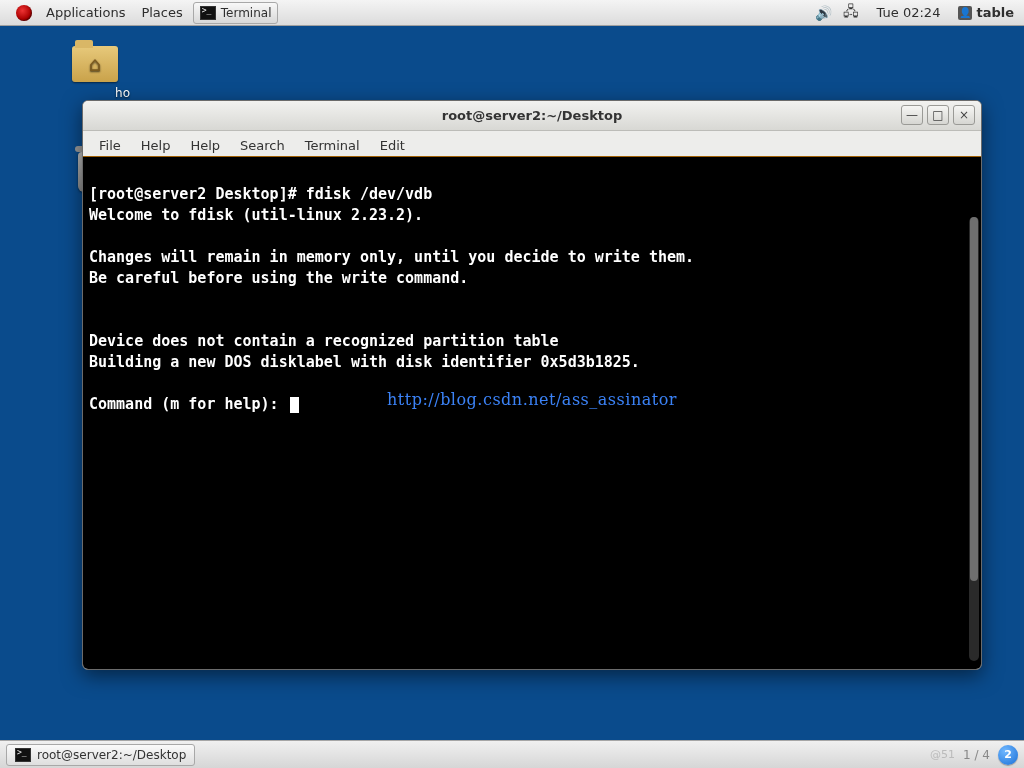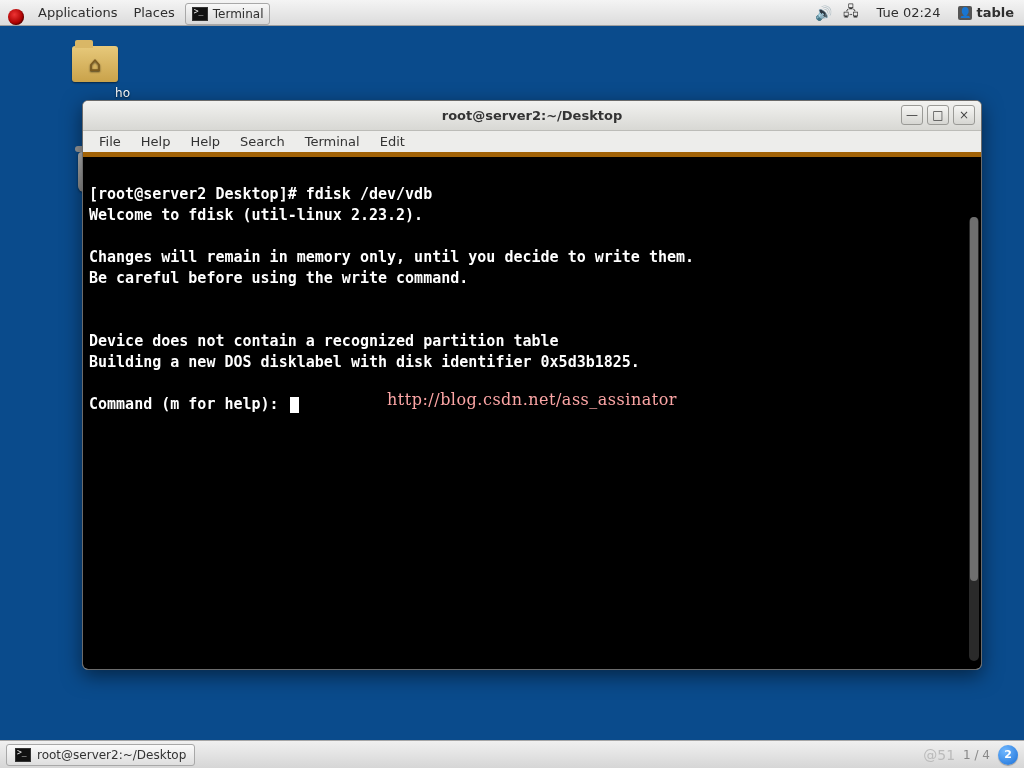--- a/index.html
+++ b/index.html
@@ -6,21 +6,21 @@
   html, body { width: 1024px; height: 768px; overflow: hidden; font-family: "DejaVu Sans", "Liberation Sans", sans-serif; }
   body { background: #0a4b8c; position: relative; }
 
   
   .top-panel {
     position: absolute; top: 0; left: 0; right: 0; height: 26px;
     background: linear-gradient(to bottom, #f4f4f4, #dcdcdc);
     border-bottom: 1px solid #a0a0a0;
     display: flex; align-items: center; font-size: 13px; color: #2e2e2e;
   }
-  .top-panel .left { display: flex; align-items: flex-end; height: 100%; }
+  .top-panel .left { display: flex; align-items: center; height: 100%; padding-left: 8px; }
   .top-panel .right { margin-left: auto; display: flex; align-items: center; gap: 10px; padding-right: 10px; height: 100%; }
   .rh-icon {
     width: 16px; height: 16px; margin: 0 6px 0 8px; border-radius: 50%;
     background: radial-gradient(circle at 40% 35%, #e33, #a00 60%, #700);
     box-shadow: inset -1px -1px 1px rgba(0,0,0,0.4);
   }
   .panel-item { padding: 0 8px; height: 100%; display: flex; align-items: center; cursor: default; }
   .panel-btn {
     height: 22px; margin: 0 2px; padding: 0 6px;
     background: linear-gradient(to bottom, #f8f8f8, #d8d8d8);
@@ -83,39 +83,39 @@
   }
   .titlebar .title { position:absolute; left:0; right:0; text-align:center; font-weight:600; }
   .win-ctrls { position:absolute; right:6px; top:4px; display:flex; gap:4px; }
   .win-btn {
     width:22px; height:20px; border:1px solid #9a9a96; border-radius:3px;
     background:linear-gradient(to bottom,#f6f6f4,#d6d6d2);
     display:flex; align-items:center; justify-content:center;
     font-size:12px; color:#444; cursor:default;
   }
   .menubar {
-    height:26px; background:#ededeb; border-bottom:5px solid #a16207;
-    display:flex; align-items:flex-start; padding:0 6px; font-size:13px; color:#333;
+    height:26px; background:#ededeb; border-bottom:1px solid #a16207;
+    display:flex; align-items:flex-end; padding:0 6px; font-size:13px; color:#333;
   }
   .menubar .mitem { padding:3px 10px; border-radius:3px; cursor:default; }
 
   .term-body {
     flex:1; background:#000; color:#fff; position:relative;
     font-family:"DejaVu Sans Mono","Liberation Mono",monospace;
     font-size:15px; line-height:1.4; padding:6px 8px 4px 6px;
     white-space:pre; overflow:hidden;
   }
   .term-line { white-space:pre; }
   .bold { font-weight:bold; }
   .cursor-block {
     display:inline-block; width:9px; height:16px; background:#fff; vertical-align:text-bottom; margin-left:2px;
   }
   .watermark {
     position:absolute; left:0; right:0; top:232px; text-align:center;
-    color:#fca5a5; font-family:"DejaVu Serif","Times New Roman",serif;
+    color:#3b82f6; font-family:"DejaVu Serif","Times New Roman",serif;
     font-size:16px; letter-spacing:0.5px; pointer-events:none;
   }
   .scrollbar {
     position:absolute; right:2px; top:60px; width:10px; bottom:8px;
     background:#2a2a2a; border-radius:5px;
   }
   .scrollbar .thumb {
     position:absolute; left:1px; right:1px; top:0; height:82%;
     background:#6f6f6f; border-radius:4px;
   }
@@ -133,21 +133,21 @@
     border:1px solid #a8a8a8; border-radius:3px;
   }
   .bottom-right { margin-left:auto; display:flex; align-items:center; gap:8px; color:#888; }
   .ws-badge {
     width:20px; height:20px; border-radius:50%;
     background:radial-gradient(circle at 35% 30%,#6fb7ff,#1a6fd6);
     color:#fff; font-size:11px; font-weight:bold;
     display:flex; align-items:center; justify-content:center;
     box-shadow:0 1px 1px rgba(0,0,0,0.3);
   }
-  .faded { color:#bbb; font-size:14px; }
+  .faded { color:#bbb; font-size:11px; }
 </style>
 </head>
 <body>
 
 <div class="top-panel">
   <div class="left">
     <div class="rh-icon"></div>
     <div class="panel-item">Applications</div>
     <div class="panel-item">Places</div>
     <div class="panel-btn">

